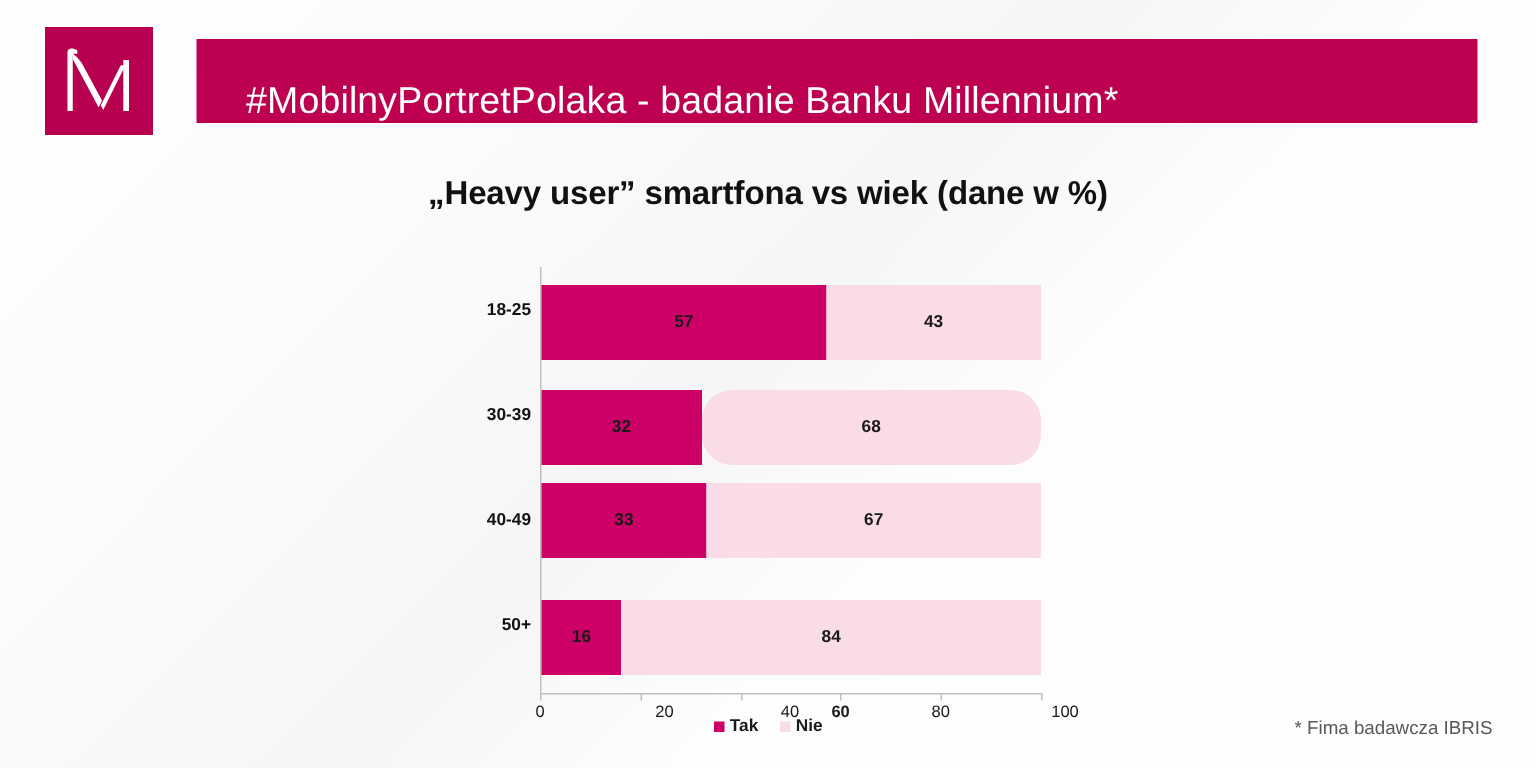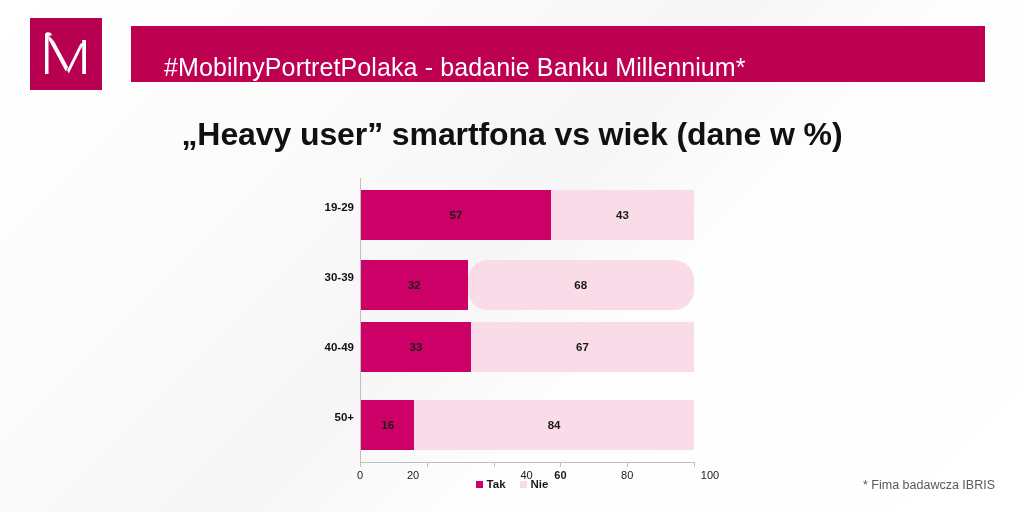--- a/index.html
+++ b/index.html
@@ -55,21 +55,21 @@
     white-space: nowrap;
   }
 
   
   .chart-title {
     position: absolute;
     left: 0;
     top: 116px;
     width: 1024px;
     text-align: center;
-    font-size: 32px;
+    font-size: 22px;
     font-weight: bold;
     color: #111111;
     letter-spacing: -0.1px;
   }
 
   
   .chart {
     position: absolute;
     left: 290px;
     top: 178px;
@@ -209,21 +209,21 @@
     <div class="header-title">#MobilnyPortretPolaka - badanie Banku Millennium*</div>
   </div>
 
   <div class="chart-title">„Heavy user” smartfona vs wiek (dane w %)</div>
 
   <div class="chart">
 
     <div class="axis-line"></div>
     <div class="axis-line-h"></div>
 
-    <div class="cat-label cat-r0">19-29</div>
+    <div class="cat-label cat-r0">18-25</div>
     <div class="cat-label cat-r1">30-39</div>
     <div class="cat-label cat-r2">40-49</div>
     <div class="cat-label cat-r3">50+</div>
 
     <div class="plot">
 
       <div class="row row-r0">
         <div class="seg seg-tak" style="width: 57%; background: rgb(204, 0, 102);">57</div>
         <div class="seg seg-nie" style="width: 43%; background: rgb(250, 220, 232);">43</div>
       </div>
@@ -242,21 +242,21 @@
         <div class="seg seg-tak" style="width: 16%; background: rgb(204, 0, 102);">16</div>
         <div class="seg seg-nie" style="width: 84%; background: rgb(250, 220, 232);">84</div>
       </div>
 
     </div>
 
     <div id="xticks">
         <div class="tick" style="left: 70px;"></div>
         <div class="tick-label" style="left: 70px;">0</div>
         <div class="tick" style="left: 136.8px;"></div>
-        <div class="tick-label" style="left: 123px; text-align: center;">20</div>
+        <div class="tick-label" style="left: 153px; text-align: center;">20</div>
         <div class="tick" style="left: 203.6px;"></div>
         <div class="tick-label" style="left: 203.6px; margin-left: 33px;">40</div>
         <div class="tick" style="left: 270.4px;"></div>
         <div class="tick-label" style="left: 270.4px; font-weight: bold;">60</div>
         <div class="tick" style="left: 337.2px;"></div>
         <div class="tick-label" style="left: 337.2px;">80</div>
         <div class="tick" style="left: 404px;"></div>
         <div class="tick-label" style="left: 420px;">100</div>
       </div>
 

